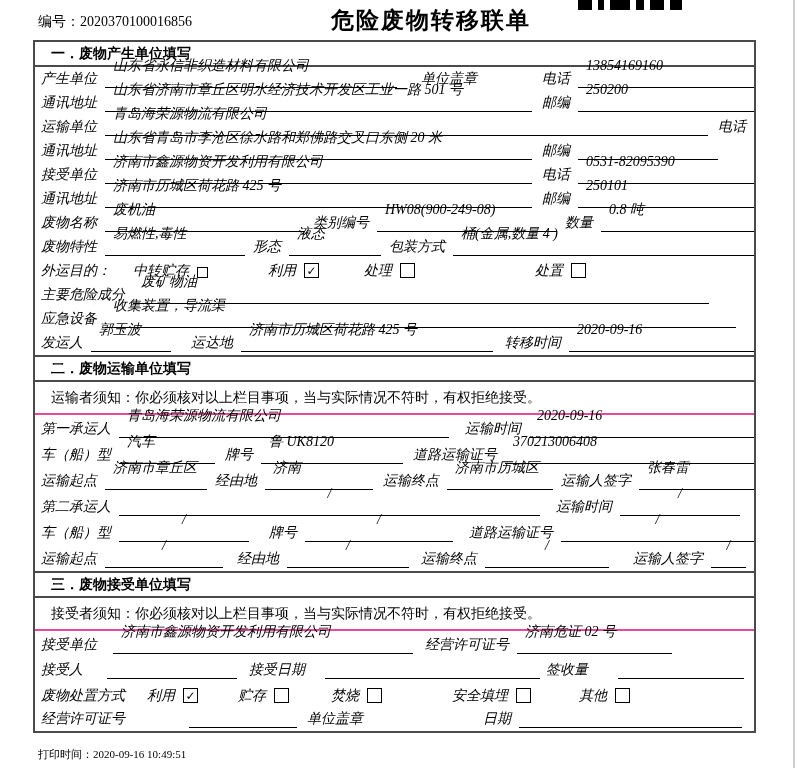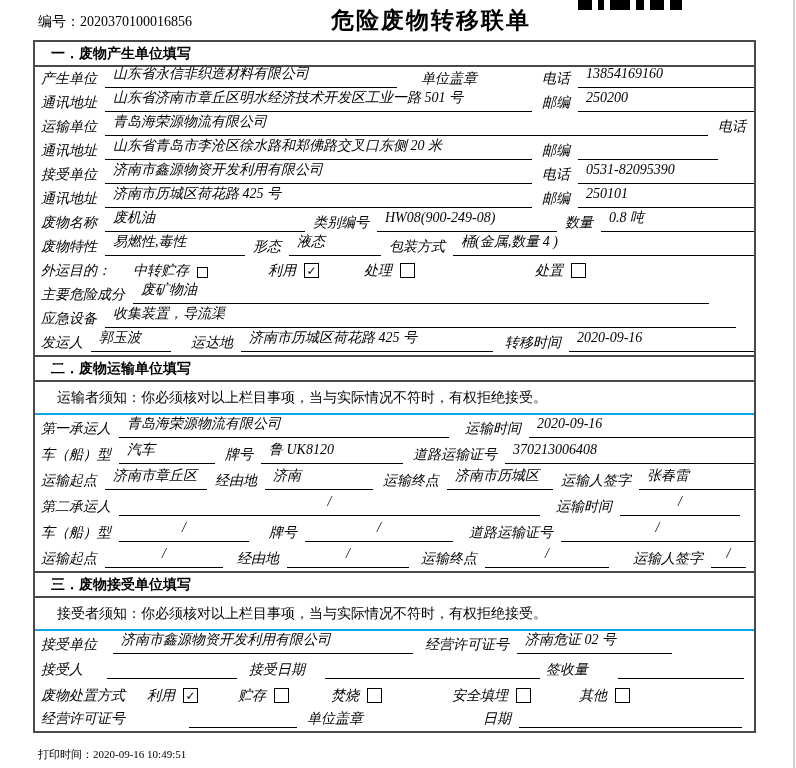--- a/index.html
+++ b/index.html
@@ -24,27 +24,27 @@
   .form-box{
     position:absolute;left:33px;top:40px;width:723px;
     border:2px solid #4a4a4a;background:#fff;box-sizing:border-box;
   }
   .sec{
     height:23px;display:flex;align-items:center;padding-left:16px;
     font-family:"Liberation Sans","DejaVu Sans",sans-serif;
     font-weight:bold;font-size:14px;border-bottom:2px solid #4a4a4a;
   }
   .sec.mid{border-top:2px solid #4a4a4a;}
-  .notice{height:31px;display:flex;align-items:center;padding-left:22px;border-bottom:2px solid #0ea5e9;}
+  .notice{height:31px;display:flex;align-items:center;padding-left:16px;border-bottom:2px solid #ec4899;}
   .row{display:flex;align-items:flex-end;height:24px;padding:0 0 3px 6px;box-sizing:border-box;font-style:italic;}
   .row.h26{height:26px;}
   .lbl{white-space:nowrap;margin-right:8px;flex:none;}
   .u{
     border-bottom:1px solid #000;white-space:nowrap;overflow:hidden;
-    min-height:18px;line-height:18px;padding:0 2px 4px 8px;box-sizing:border-box;flex:none;
+    min-height:18px;line-height:18px;padding:0 2px 12px 8px;box-sizing:border-box;flex:none;
   }
   .fx{flex:1 1 auto;}
   .ctr{text-align:center;padding-left:2px;}
   .mla{margin-left:auto;}
   .cb{
     width:13px;height:13px;border:1px solid #000;flex:none;
     display:flex;align-items:center;justify-content:center;
     font-size:12px;line-height:1;margin:0 0 2px 0;font-family:"DejaVu Sans",sans-serif;
   }
   .cb.sm{width:9px;height:9px;font-size:9px;}

